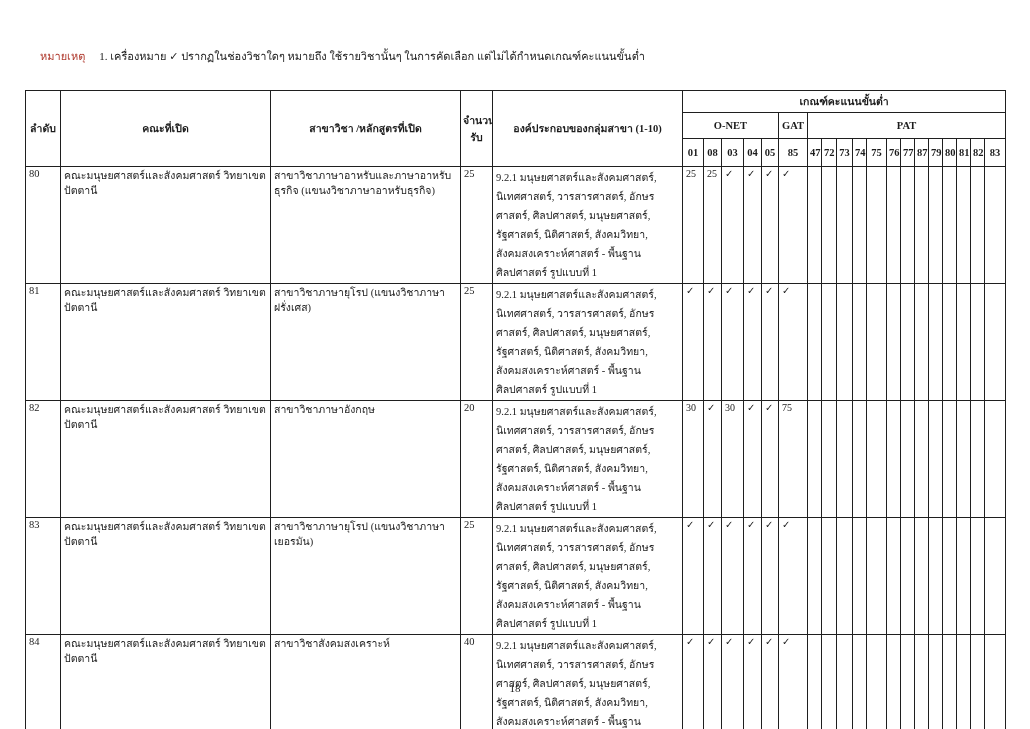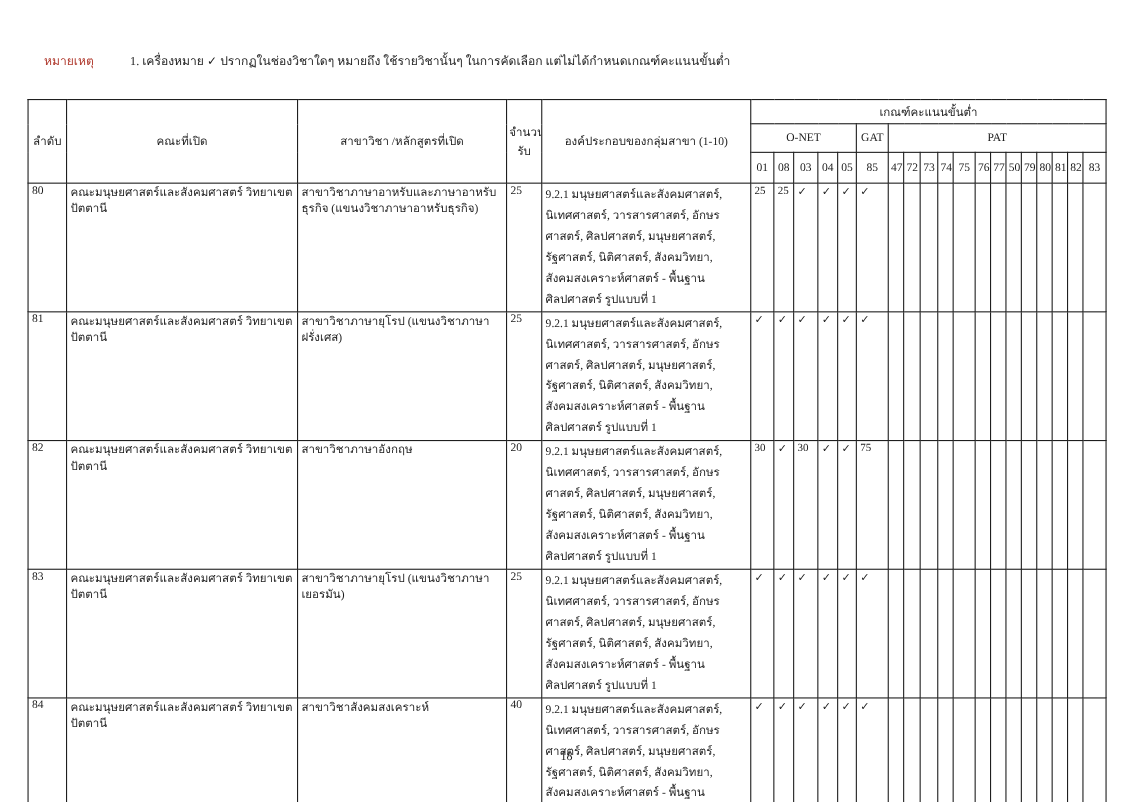--- a/index.html
+++ b/index.html
@@ -19,38 +19,38 @@
     display: flex;
     align-items: flex-start;
     font-size: 11px;
     line-height: 20px;
   }
   .notes .note-label {
     color: #b03a2e;
     margin-right: 14px;
     white-space: nowrap;
   }
-  .notes .note-lines div { white-space: nowrap; margin-left: 19px; }
+  .notes .note-lines div { white-space: nowrap; }
 
   table.criteria {
     position: absolute;
     left: 25px;
     top: 90px;
     width: 980px;
     border-collapse: collapse;
     table-layout: fixed;
     font-size: 10.5px;
   }
   table.criteria th, table.criteria td {
     border: 1px solid #1f1f1f;
     padding: 1px 3px;
     overflow: hidden;
   }
   table.criteria thead th {
-    font-weight: normal;
+    font-weight: bold;
     text-align: center;
     vertical-align: middle;
     padding: 0 2px;
   }
   tr.hdr-top { height: 22px; }
   tr.hdr-grp { height: 26px; }
   tr.hdr-num { height: 28px; }
   table.criteria tbody tr { height: 101px; }
   table.criteria tbody td {
     vertical-align: top;
@@ -134,21 +134,21 @@
           <th>04</th>
           <th>05</th>
           <th>85</th>
           <th>47</th>
           <th>72</th>
           <th>73</th>
           <th>74</th>
           <th>75</th>
           <th>76</th>
           <th>77</th>
-          <th>50</th>
+          <th>87</th>
           <th>79</th>
           <th>80</th>
           <th>81</th>
           <th>82</th>
           <th>83</th>
         </tr>
     </thead>
     <tbody>
         <tr>
           <td class="cell-no">80</td>

